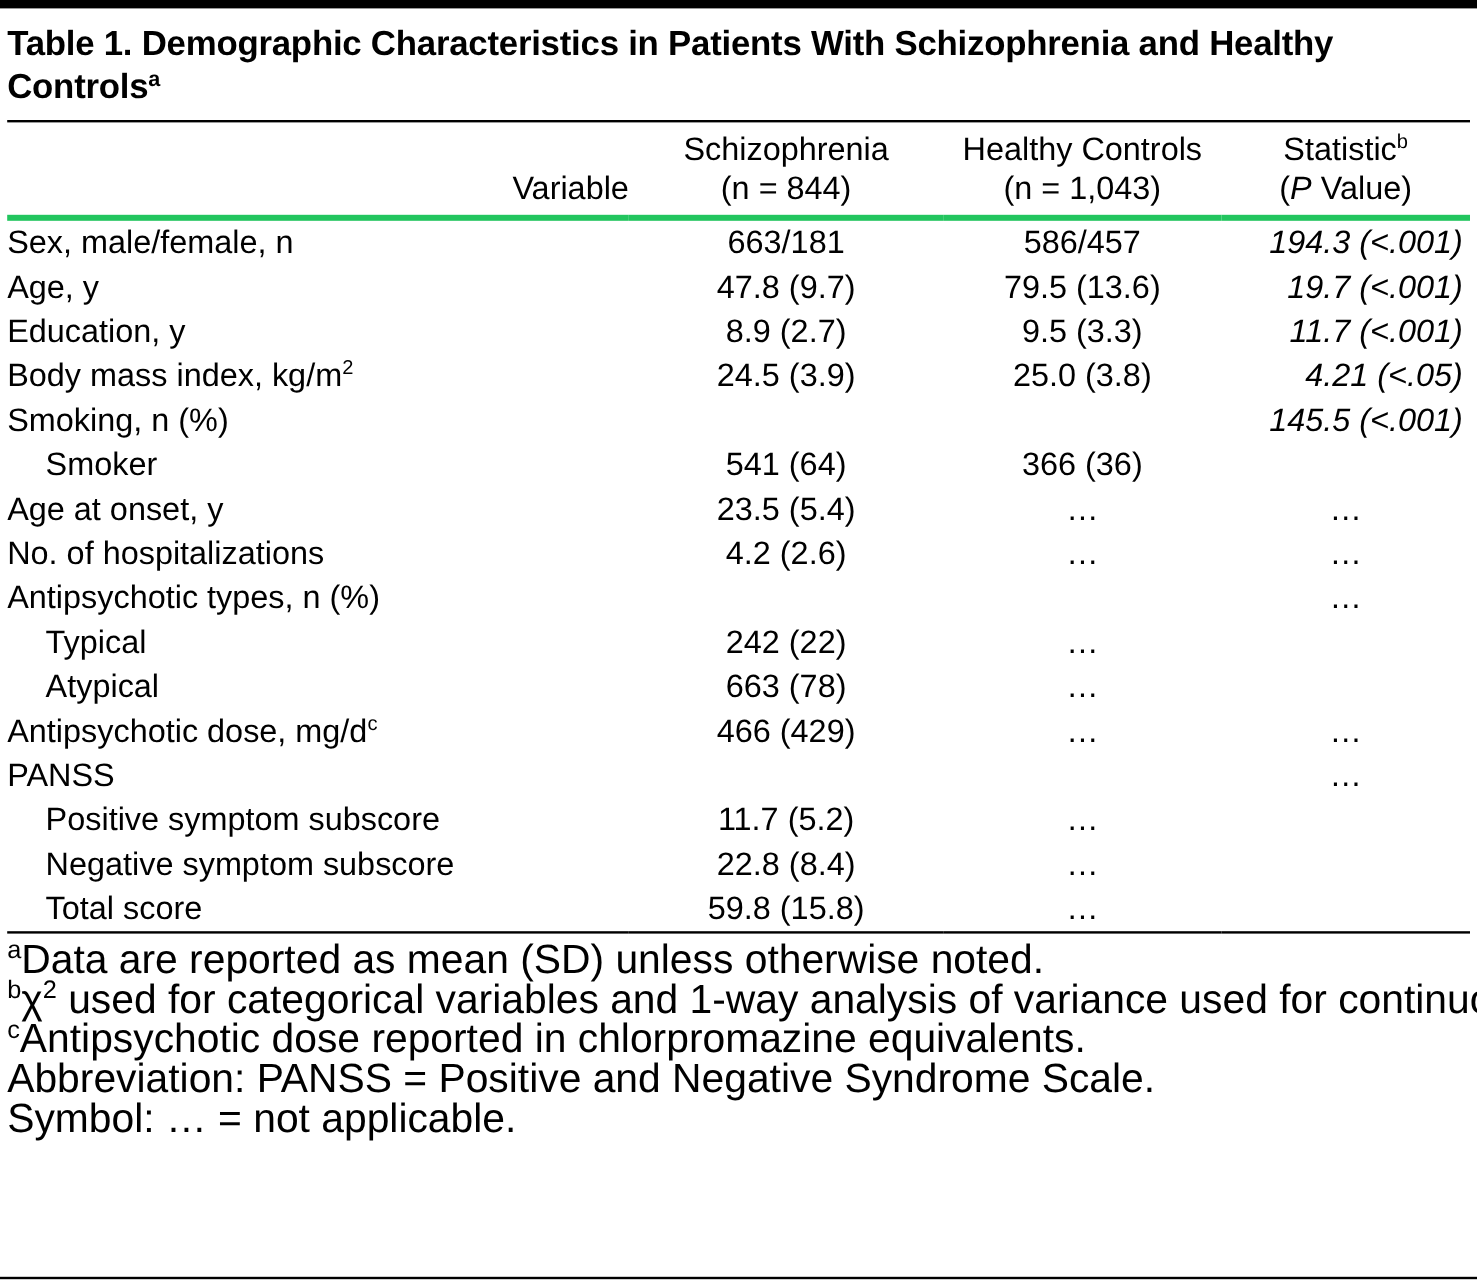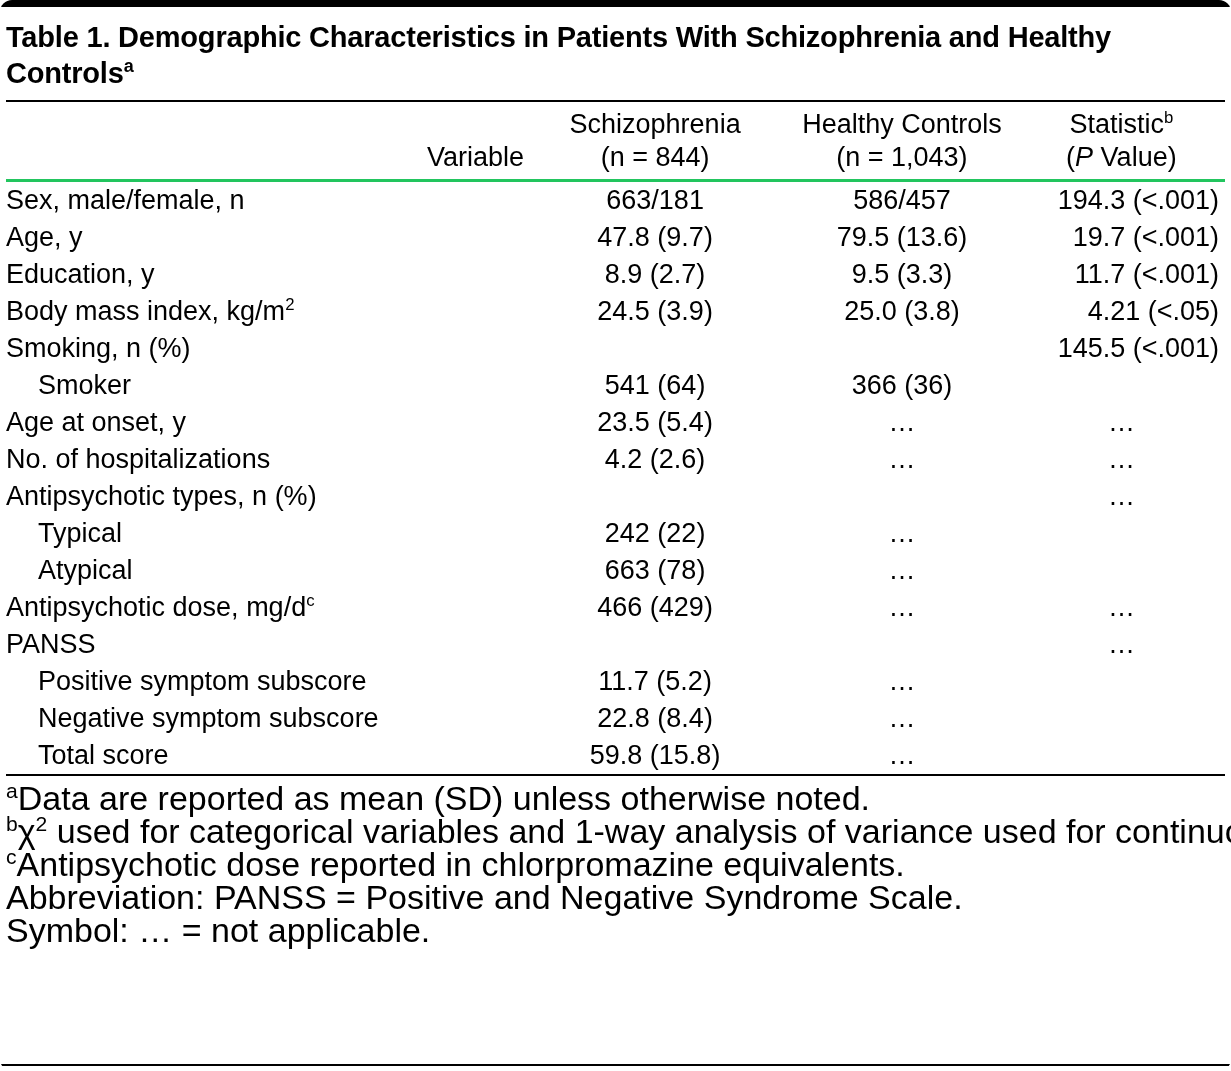--- a/index.html
+++ b/index.html
@@ -9,21 +9,20 @@
     color: #000000;
     font-family: "Liberation Sans", "DejaVu Sans", sans-serif;
   }
   .page {
     position: relative;
     width: 1231px;
     height: 1071px;
     box-sizing: border-box;
     background: #ffffff;
     overflow: hidden;
-    border-radius: 12px;
   }
   .rule {
     background: #000000;
     width: 100%;
   }
   .rule.thick { height: 7px; }
   .rule.thin  { height: 2px; }
   .inner { padding: 0 6px; box-sizing: border-box; }
 
   .title {
@@ -44,38 +43,38 @@
   col.c-hc   { width: 19%; }
   col.c-stat { width: 17%; }
 
   thead th {
     font-weight: 400;
     font-size: 27px;
     line-height: 33px;
     vertical-align: bottom;
     text-align: center;
     padding: 6px 0 5px 0;
-    border-bottom: 3px solid #22c55e;
+    border-bottom: 5px solid #22c55e;
   }
   thead th.var-h { text-align: right; }
 
   tbody td {
     font-size: 27px;
     line-height: 37px;
     height: 37px;
     padding: 0;
     white-space: nowrap;
     overflow: hidden;
   }
   tbody tr:last-child td { border-bottom: 2px solid #000000; }
 
   td.var    { text-align: left; }
   td.var.indent { padding-left: 32px; }
   td.val    { text-align: center; }
-  td.stat   { text-align: right; padding-right: 6px; }
+  td.stat   { text-align: right; padding-right: 6px; font-style: italic; }
 
   sup {
     font-size: 62%;
     line-height: 0;
     vertical-align: super;
   }
   i { font-style: italic; }
 
   .footnotes {
     margin-top: 6px;

